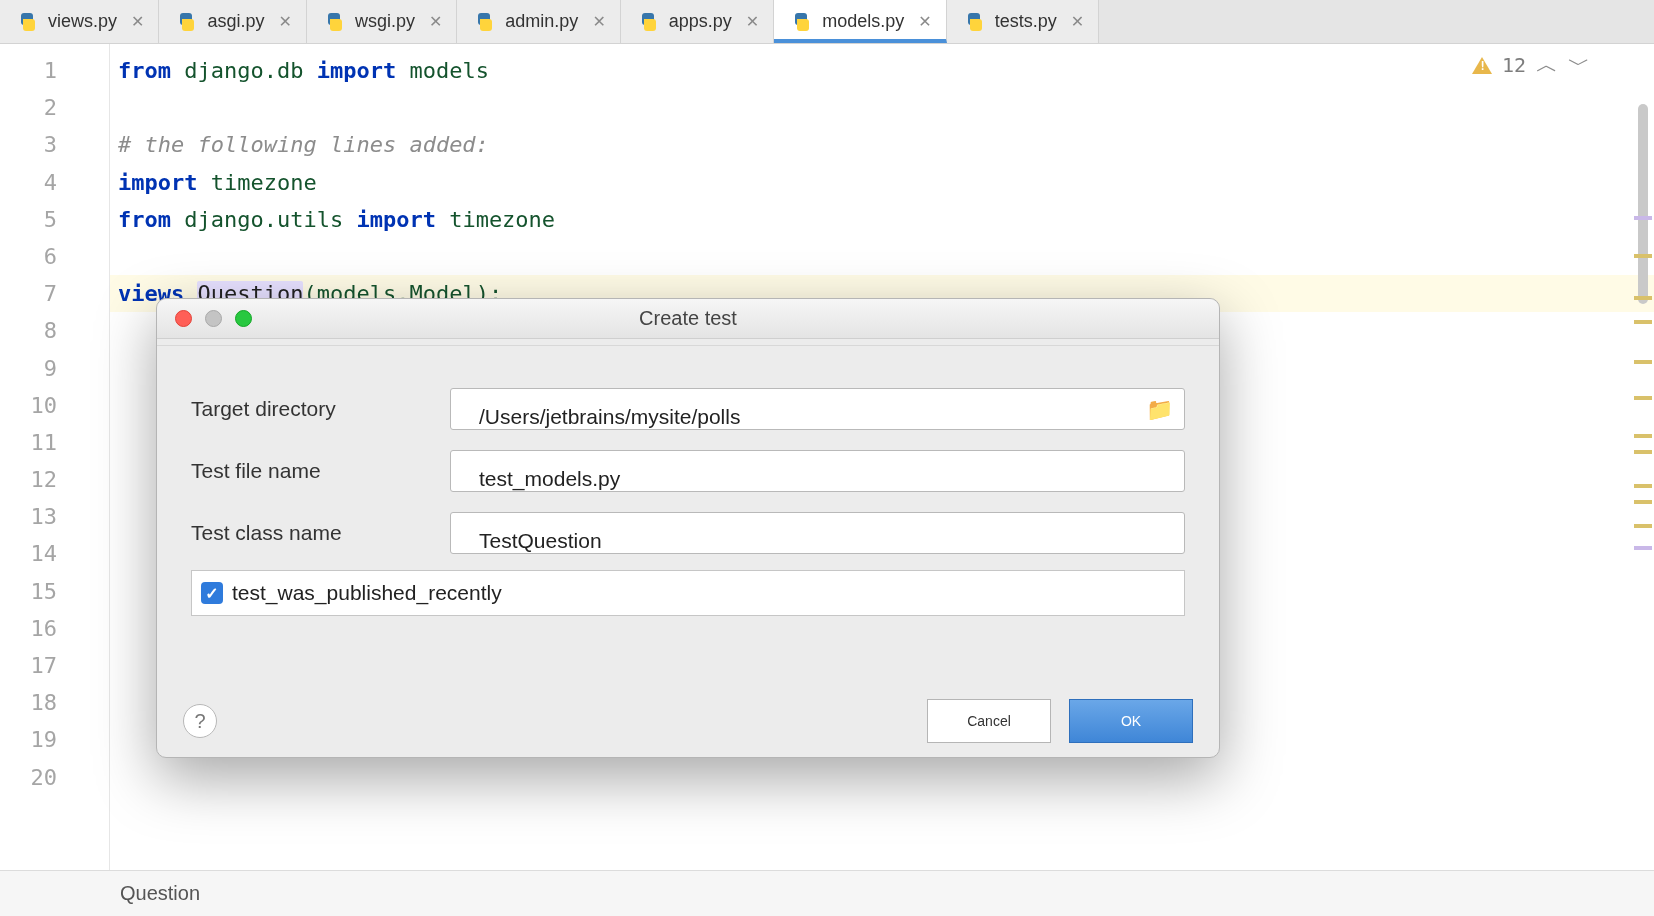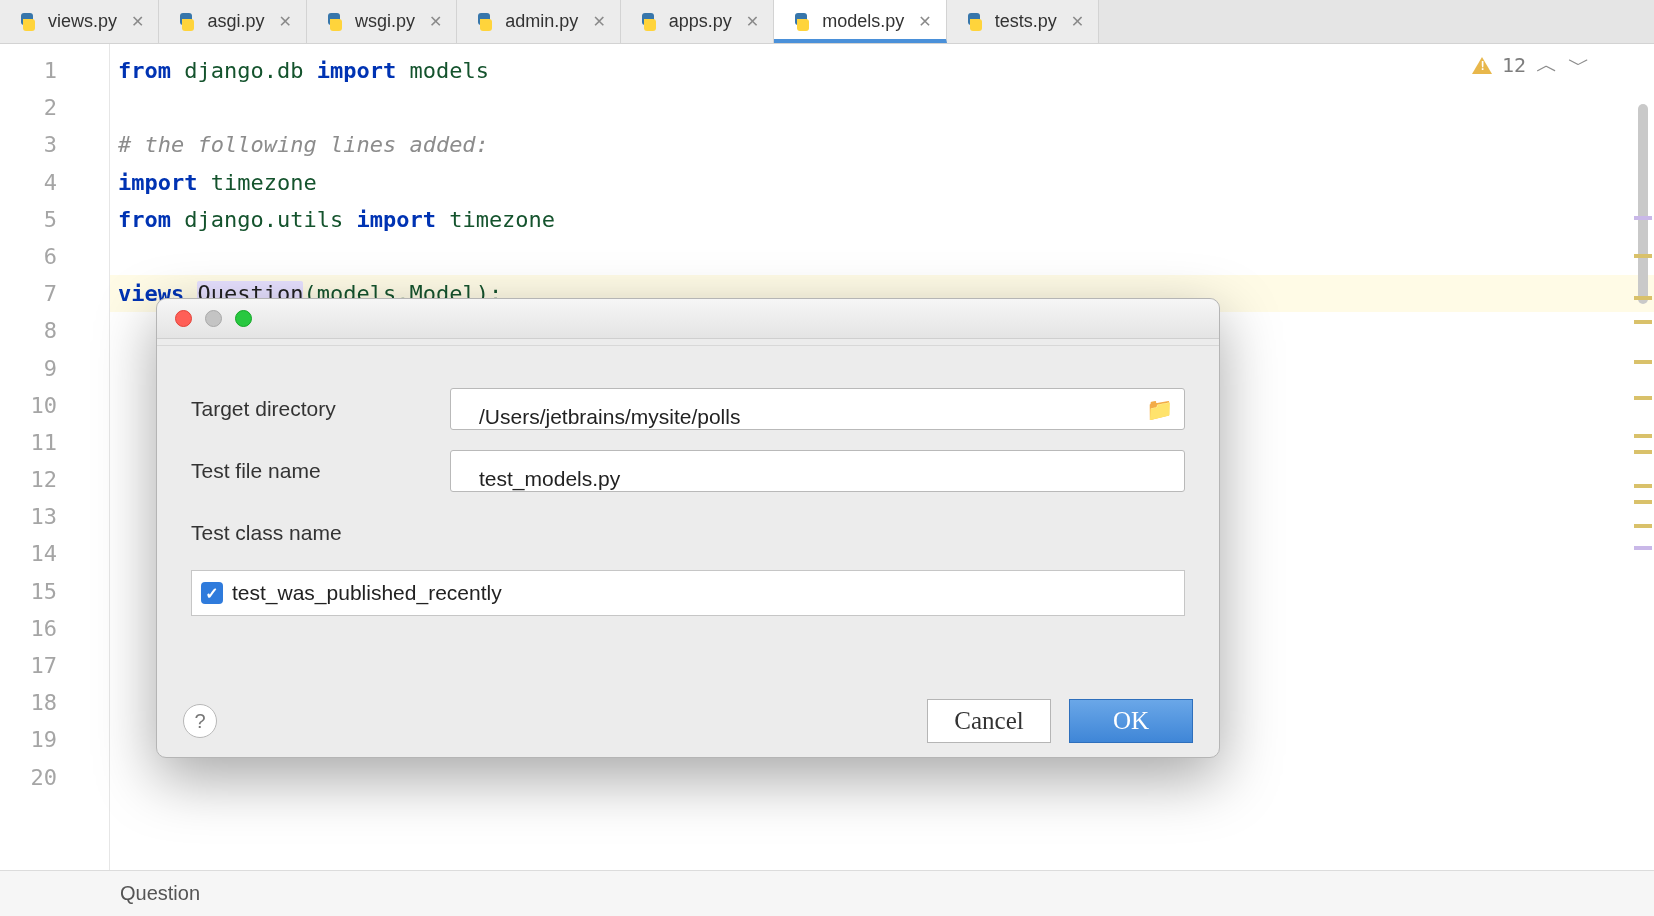--- a/index.html
+++ b/index.html
@@ -238,26 +238,25 @@
     width:34px;height:34px;border-radius:50%;
     border:1px solid #b8b8b8; background:#fff;
     color:#777; font-size:20px;
     display:flex;align-items:center;justify-content:center;
     cursor:pointer;
   }
   .spacer{flex:1;}
   .btn{
     min-width:124px; height:44px;
     border-radius:0;
-    font-size:25px;
+    font-size:14px;
     border:1px solid #b5b5b5;
     background:#fff;
     color:#333;
     cursor:pointer;
-    font-family:Liberation Serif, serif;
   }
   .btn.primary{
     background: linear-gradient(#6aa7e8,#3f86d7);
     border:1px solid #2e6fbc;
     color:#fff;
   }
 </style>
 </head>
 <body>
 
@@ -359,37 +358,41 @@
   <span>Question</span>
 </div>
 
 <div class="dialog">
   <div class="titlebar">
     <div class="traffic">
       <div class="dot r"></div>
       <div class="dot y"></div>
       <div class="dot g"></div>
     </div>
+    <div class="title">Create test</div>
   </div>
   <div class="dialog-body">
     <div class="form-row">
       <label>Target directory</label>
       <div class="field">
         <span>/Users/jetbrains/mysite/polls</span>
         <span class="browse-icon">📁</span>
       </div>
     </div>
     <div class="form-row">
       <label>Test file name</label>
       <div class="field">
         <span>test_models.py</span>
       </div>
     </div>
     <div class="form-row">
       <label>Test class name</label>
+      <div class="field">
+        <span>TestQuestion</span>
+      </div>
     </div>
     <div class="table">
       <div class="table-row">
         <div class="chk">
           <div class="chkbox">✓</div>
         </div>
         <div>test_was_published_recently</div>
       </div>
     </div>
   </div>

